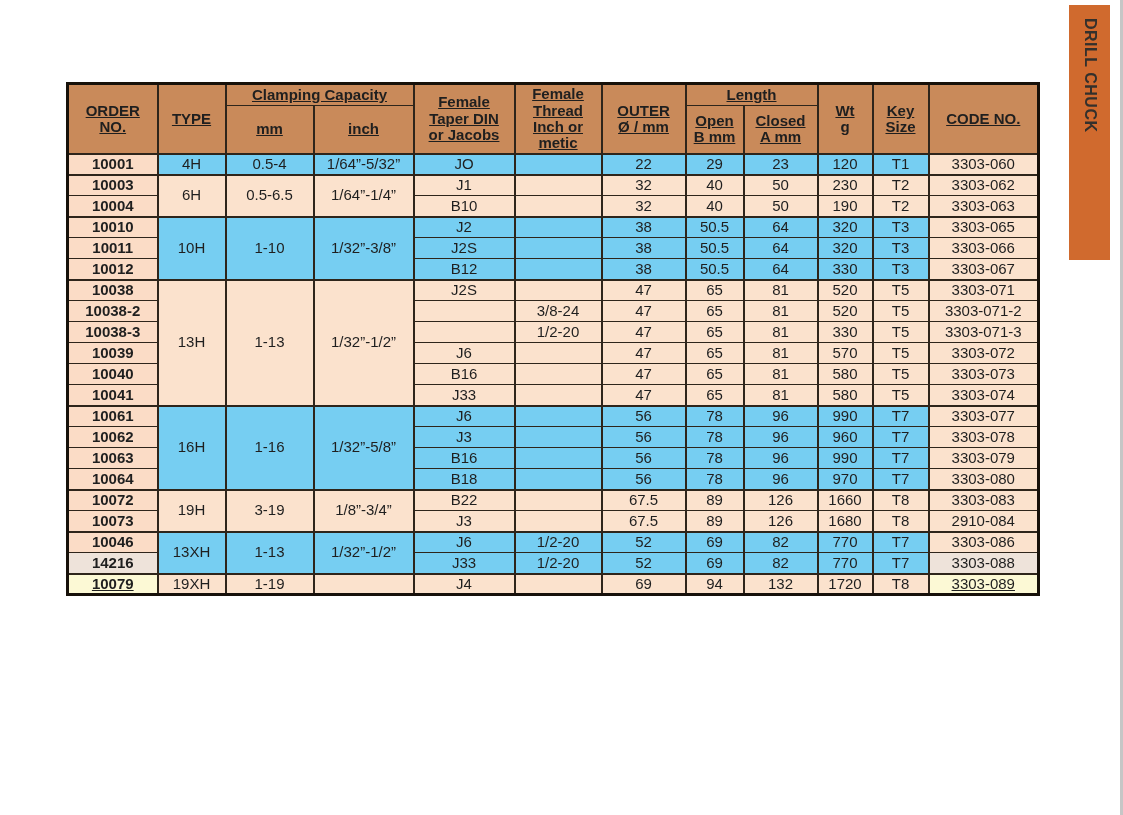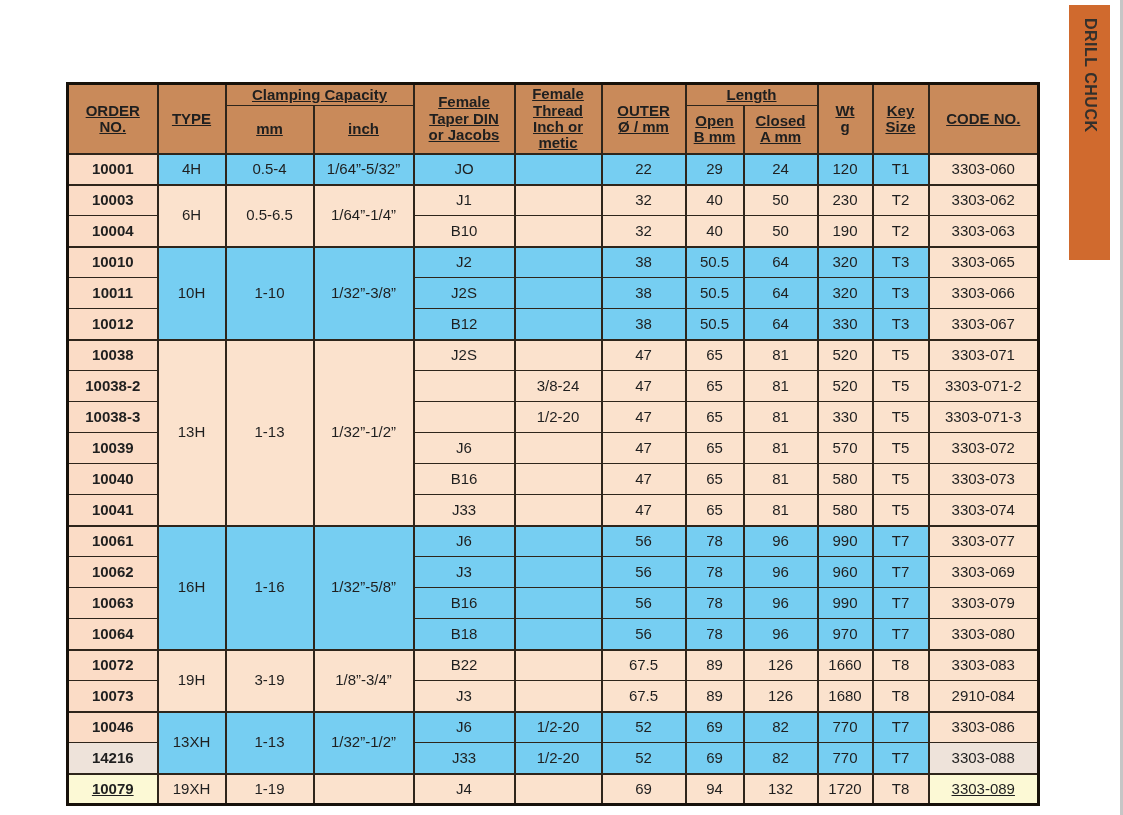--- a/index.html
+++ b/index.html
@@ -38,21 +38,21 @@
     white-space:pre-line;
     line-height:1.08;
   }
   table.spec thead th{
     background:var(--header-bg);
     font-weight:bold;
     text-decoration:underline;
   }
   table.spec thead tr.h1{height:22px;}
   table.spec thead tr.h2{height:48px;}
-  table.spec tbody tr{height:31px;}
+  table.spec tbody tr{height:21px;}
   table.spec tbody tr.gs td{border-top-width:2px;}
   td.order{background:var(--order-bg);font-weight:bold;}
   td.code{background:var(--peach);text-align:left;padding-left:9px;margin-top:32px;}
   td.peach{background:var(--peach);}
   td.blue{background:var(--blue);}
   td.graybg{background:var(--gray-cell) !important;}
   td.yellowbg{background:var(--yellow-cell) !important;text-decoration:underline;}
   .side-tab{
     position:absolute;left:1069px;top:5px;width:41px;height:255px;
     background:var(--tab-bg);
@@ -127,21 +127,21 @@
   <tbody>
       <tr class="gs">
         <td class="order">10001</td>
         <td class="blue" rowspan="1">4H</td>
         <td class="blue" rowspan="1">0.5-4</td>
         <td class="blue" rowspan="1">1/64”-5/32”</td>
         <td class="blue">JO</td>
         <td class="blue"></td>
         <td class="blue">22</td>
         <td class="blue">29</td>
-        <td class="blue">24</td>
+        <td class="blue">23</td>
         <td class="blue">120</td>
         <td class="blue">T1</td>
         <td class="code">3303-060</td>
       </tr>
       <tr class="gs">
         <td class="order">10003</td>
         <td class="peach" rowspan="2">6H</td>
         <td class="peach" rowspan="2">0.5-6.5</td>
         <td class="peach" rowspan="2">1/64”-1/4”</td>
         <td class="peach">J1</td>
@@ -285,21 +285,21 @@
       </tr>
       <tr>
         <td class="order">10062</td>
         <td class="blue">J3</td>
         <td class="blue"></td>
         <td class="blue">56</td>
         <td class="blue">78</td>
         <td class="blue">96</td>
         <td class="blue">960</td>
         <td class="blue">T7</td>
-        <td class="code">3303-069</td>
+        <td class="code">3303-078</td>
       </tr>
       <tr>
         <td class="order">10063</td>
         <td class="blue">B16</td>
         <td class="blue"></td>
         <td class="blue">56</td>
         <td class="blue">78</td>
         <td class="blue">96</td>
         <td class="blue">990</td>
         <td class="blue">T7</td>

